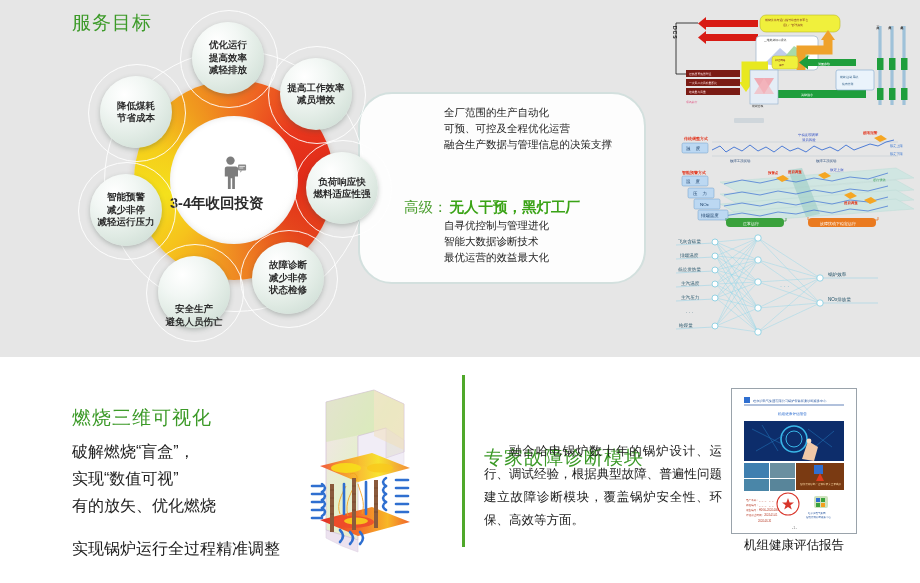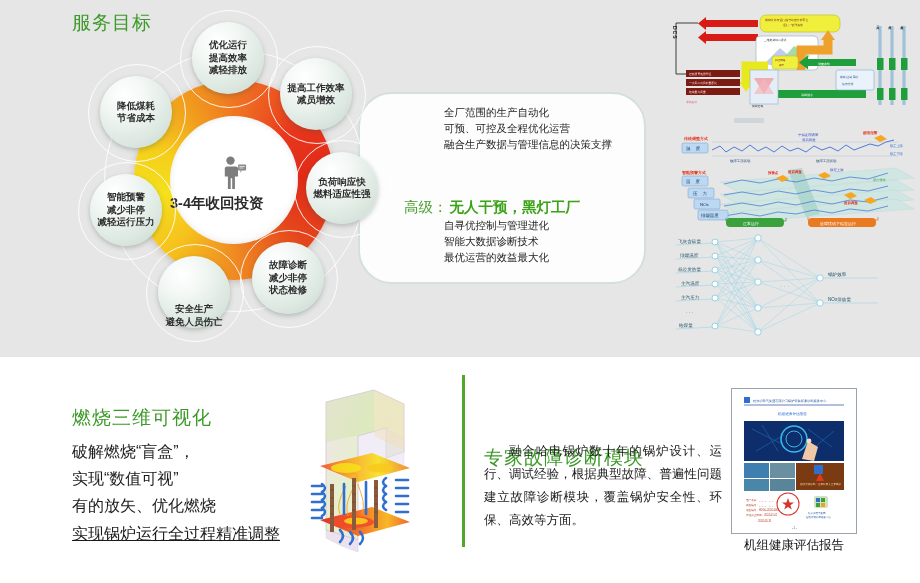--- a/index.html
+++ b/index.html
@@ -470,21 +470,21 @@
 
   <div class="bottom-section">
     <div class="v-divider"></div>
   </div>
 
   <div class="section-title" id="title-bl" style="top:405px;text-align:center;">燃烧三维可视化</div>
 
   <div class="body-line" style="left:72px;top:443px;">破解燃烧“盲盒”，</div>
   <div class="body-line" style="left:72px;top:470px;">实现“数值可视”</div>
   <div class="body-line" style="left:72px;top:497px;">有的放矢、优化燃烧</div>
-  <div class="body-line" style="left:72px;top:525px;text-decoration:underline;">实现锅炉运行全过程精准调整</div>
+  <div class="body-line" style="left:72px;top:540px;">实现锅炉运行全过程精准调整</div>
 
   <div style="position:absolute;left:300px;top:380px;width:132px;height:175px;">
     <svg width="132" height="175" viewBox="0 0 132 175">
       <defs>
         <linearGradient id="shell" x1="0" y1="0" x2="1" y2="1">
           <stop offset="0%" stop-color="#f3d7ea" stop-opacity=".75"></stop>
           <stop offset="45%" stop-color="#d9e9b6" stop-opacity=".7"></stop>
           <stop offset="100%" stop-color="#f2dcc3" stop-opacity=".7"></stop>
         </linearGradient>
         <linearGradient id="hot" x1="0" y1="0" x2="1" y2="0">

